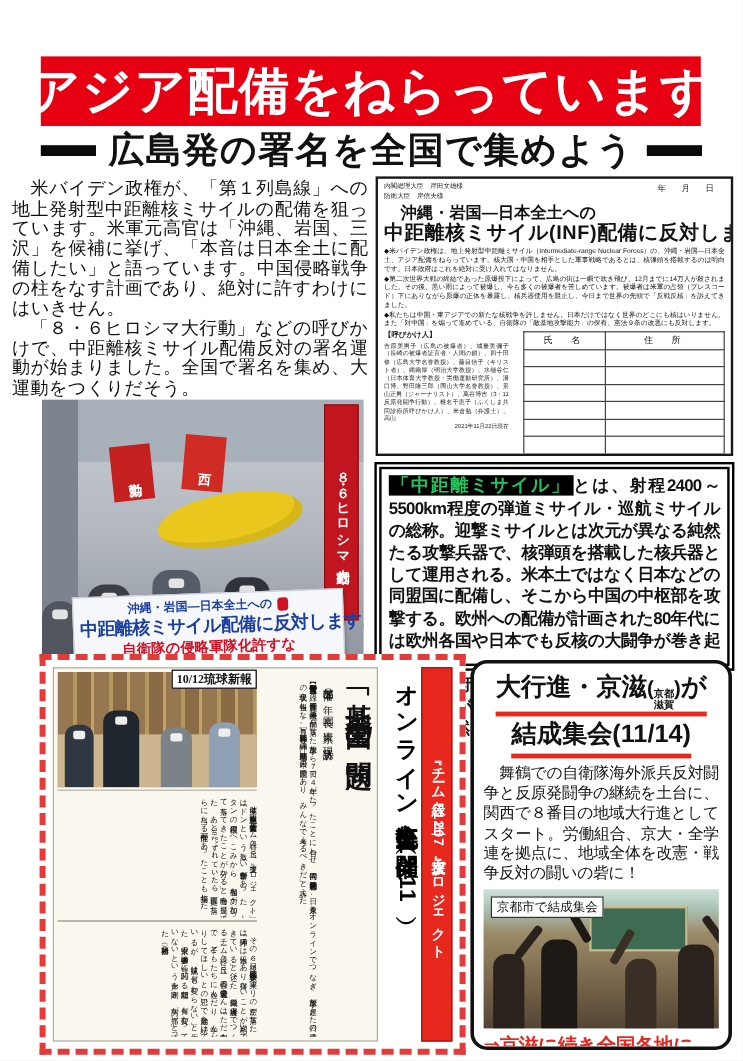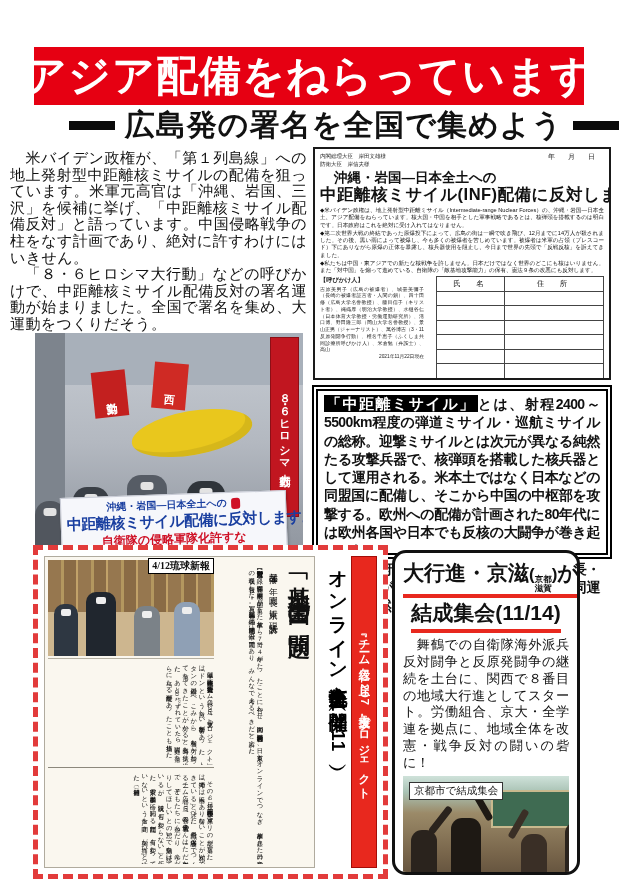--- a/index.html
+++ b/index.html
@@ -3,21 +3,21 @@
 <meta charset="utf-8">
 <style>
   html,body{margin:0;padding:0;background:#e9e9e9;}
   .page{position:relative;width:619px;height:884px;background:#fff;margin:0 auto;overflow:hidden;
         font-family:"Liberation Sans","DejaVu Sans",sans-serif;color:#111;}
 
   
   .banner{position:absolute;left:34px;top:47px;width:550px;height:58px;background:#e60012;
           display:flex;align-items:center;justify-content:center;}
   .banner span{color:#fff;font-weight:bold;font-size:42px;letter-spacing:1px;white-space:nowrap;}
-  .subtitle{position:absolute;left:0;top:106px;width:619px;height:38px;display:flex;align-items:center;justify-content:flex-end;gap:10px;}
+  .subtitle{position:absolute;left:0;top:106px;width:619px;height:38px;display:flex;align-items:center;justify-content:center;gap:10px;}
   .subtitle .bar{width:46px;height:9px;background:#0a0a0a;}
   .subtitle .txt{font-family:"Liberation Serif","DejaVu Serif",serif;font-weight:bold;font-size:30px;letter-spacing:1px;white-space:nowrap;}
 
   
   .intro{position:absolute;left:10px;top:150px;width:297px;font-family:"Liberation Serif","DejaVu Serif",serif;
          font-size:15px;line-height:16.6px;text-align:justify;letter-spacing:0.4px;}
   .intro p{margin:0;}
 
   
   .form{position:absolute;left:313px;top:147px;width:298px;height:233px;border:2px solid #1a1a1a;
@@ -69,21 +69,21 @@
   .banner-white .b1{color:#1a3fa0;font-size:10px;font-weight:bold;display:flex;align-items:center;justify-content:center;gap:4px;}
   .banner-white .fist{width:9px;height:11px;background:#cf1126;border-radius:3px;display:inline-block;}
   .banner-white .b2{color:#1a3fa0;font-size:15px;font-weight:bold;white-space:nowrap;letter-spacing:-0.5px;}
   .banner-white .b3{color:#cf1126;font-size:12px;font-weight:bold;}
   .banner-white .b4{color:#1a3fa0;font-size:9px;}
 
   
   .missile{position:absolute;left:312px;top:385px;width:300px;height:174px;border:6px double #000;
            box-sizing:border-box;padding:4px 6px;font-size:14px;font-weight:600;line-height:18.3px;
            text-align:justify;letter-spacing:-0.6px;}
-  .missile .lead{background:#000;color:#ffffff;padding:0 2px;font-size:15px;}
+  .missile .lead{background:#000;color:#22c55e;padding:0 2px;font-size:15px;}
   .missile p{margin:0;}
 
   
   .bleft{position:absolute;left:33px;top:545px;width:355px;height:334px;border:5px dashed #e23b3b;
          box-sizing:border-box;background:#fff;padding:6px;}
   .bl-inner{display:flex;height:100%;gap:3px;position:relative;}
   .np{flex:1;border:1px solid #b0ab9e;background:#faf7ef;display:flex;gap:2px;padding:3px;overflow:hidden;position:relative;}
   .np-left{width:168px;display:flex;flex-direction:column;}
   .np-photo{height:96px;position:relative;overflow:hidden;flex:none;
             background:repeating-linear-gradient(90deg,#96774f 0 13px,#b3975f 13px 16px,#8a6b45 16px 28px,#c2a269 28px 30px);}
@@ -107,21 +107,21 @@
            font-size:6.3px;line-height:1.3;width:46px;overflow:hidden;text-align:justify;}
   .np-label{position:absolute;top:1px;right:100px;background:#fff;border:1.5px solid #000;
             font-family:"Liberation Serif","DejaVu Serif",serif;font-size:10px;font-weight:bold;
             padding:0 3px;white-space:nowrap;z-index:3;}
   .event-col{width:30px;writing-mode:vertical-rl;font-weight:900;font-size:19px;letter-spacing:1px;
              line-height:1;padding-top:2px;color:#000;}
   .support-col{width:24px;background:#e8281e;border:1px solid #a40d08;color:#fff;writing-mode:vertical-rl;
                font-weight:bold;font-size:11.5px;letter-spacing:1px;display:flex;align-items:center;justify-content:center;}
 
   
-  .bright{position:absolute;left:392px;top:550px;width:188px;height:325px;border:3px solid #111;border-radius:14px;
+  .bright{position:absolute;left:392px;top:550px;width:218px;height:325px;border:3px solid #111;border-radius:14px;
           box-sizing:border-box;background:#fff;padding:5px 8px;overflow:hidden;}
   .dk-title{text-align:center;font-weight:900;line-height:1.45;}
   .dk-title .u{display:inline-block;border-bottom:4px solid #e8281e;padding-bottom:1px;font-size:21px;white-space:nowrap;}
   .dk-title .paren{display:inline-flex;flex-direction:column;vertical-align:-2px;font-size:8.5px;line-height:1.05;font-weight:bold;}
   .dk-title .pn{font-size:17px;font-weight:bold;}
   .dk-body{font-size:13.2px;line-height:16.8px;text-align:justify;margin-top:4px;letter-spacing:-0.3px;}
   .dk-photo{margin-top:4px;height:116px;position:relative;overflow:hidden;
             background:linear-gradient(180deg,#cfe2da 0%,#a9c2b4 14%,#9b8a68 32%,#77644a 68%,#544534 100%);}
   .dk-photo .board{position:absolute;left:88px;top:14px;width:78px;height:34px;background:#3f6b52;border:2px solid #c8b98e;}
   .dk-sil{position:absolute;bottom:0;background:#2a231d;border-radius:11px 11px 0 0;}
@@ -146,21 +146,21 @@
   <div class="banner">
     <span>アジア配備をねらっています</span>
   </div>
   <div class="subtitle">
     <span class="bar"></span>
     <span class="txt">広島発の署名を全国で集めよう</span>
     <span class="bar"></span>
   </div>
 
   <div class="intro">
-    <p>　米バイデン政権が、「第１列島線」への地上発射型中距離核ミサイルの配備を狙っています。米軍元高官は「沖縄、岩国、三沢」を候補に挙げ、「中距離核ミサイル配備反対」と語っています。中国侵略戦争の柱をなす計画であり、絶対に許すわけにはいきせん。</p>
+    <p>　米バイデン政権が、「第１列島線」への地上発射型中距離核ミサイルの配備を狙っています。米軍元高官は「沖縄、岩国、三沢」を候補に挙げ、「本音は日本全土に配備したい」と語っています。中国侵略戦争の柱をなす計画であり、絶対に許すわけにはいきせん。</p>
     <p>　「８・６ヒロシマ大行動」などの呼びかけで、中距離核ミサイル配備反対の署名運動が始まりました。全国で署名を集め、大運動をつくりだそう。</p>
   </div>
 
   <div class="form">
     <div class="form-head">
       <div class="addr">
         <div>内閣総理大臣　岸田文雄様</div>
         <div>防衛大臣　岸信夫様</div>
       </div>
       <div class="date">年　月　日</div>
@@ -263,21 +263,21 @@
             <div class="np-person np-q4"></div>
           </div>
           <div class="np-body1">　主催は「改憲・戦争阻止！大行進実行委『チーム緑ヶ丘1207』支援プロジェクト」。神谷園長は「ドンという激しい衝撃音があった。トタンの屋根のへこみから、相当な力が加わって落ちてきたことが分かる」と当時を振り返った。あと50㌢ずれていたら園庭に落ち、園児らに当たる可能性があったことも指摘した。</div>
           <div class="np-body2">　その６日後、普天間第二小学校に米軍ヘリの窓が落下した。神谷園長は「沖縄では本当にあり得ないことが相次いで起きている」と述べた。職員や保護者らでつくるチーム緑ヶ丘1207会長の宮城智子さんは「ただ安心安全な環境で、子どもたちに遊んだり、学んだりしてほしいとの思いで活動を続けているが、状況は何も変わらない」と伝えた。東京の参加者は「命に関わる問題だ。何も変わっていないという声を聞き、胸が痛い」と語った。（砂川博範）</div>
         </div>
         <div class="np-right">
           <div class="np-headline">「基地 全国の問題」</div>
           <div class="np-subhead">部品落下４年　園長、東京に現状訴え</div>
           <div class="np-lead">【宜野湾】宜野湾市野嵩の緑ヶ丘保育園に米軍機の部品が落下した事故から７日で４年がたったことに合わせ、同園の神谷武宏園長は11日、東京とオンラインでつなぎ、事故が起きた日の様子や沖縄の現状を報告した＝写真。神谷園長は「沖縄の基地問題は日本の問題であり、みんなで考えるべきだ」と訴えた。</div>
         </div>
-        <div class="np-label">4/12琉球新報</div>
+        <div class="np-label">10/12琉球新報</div>
       </div>
       <div class="event-col">オンライン交流集会を開催（12/11）</div>
       <div class="support-col">
         <span>『チーム緑ヶ丘1207』支援プロジェクト</span>
       </div>
     </div>
   </div>
 
   <div class="bright">
     <div class="dk-title">

